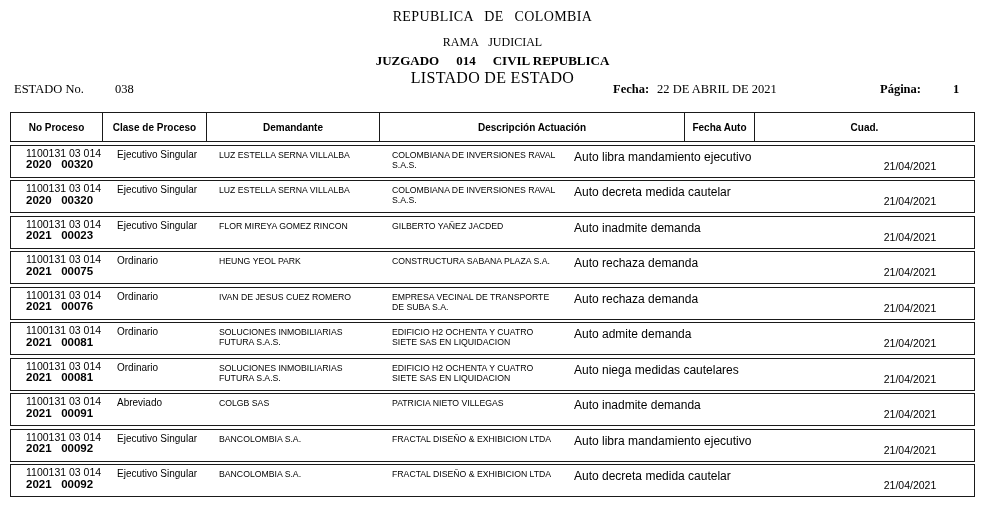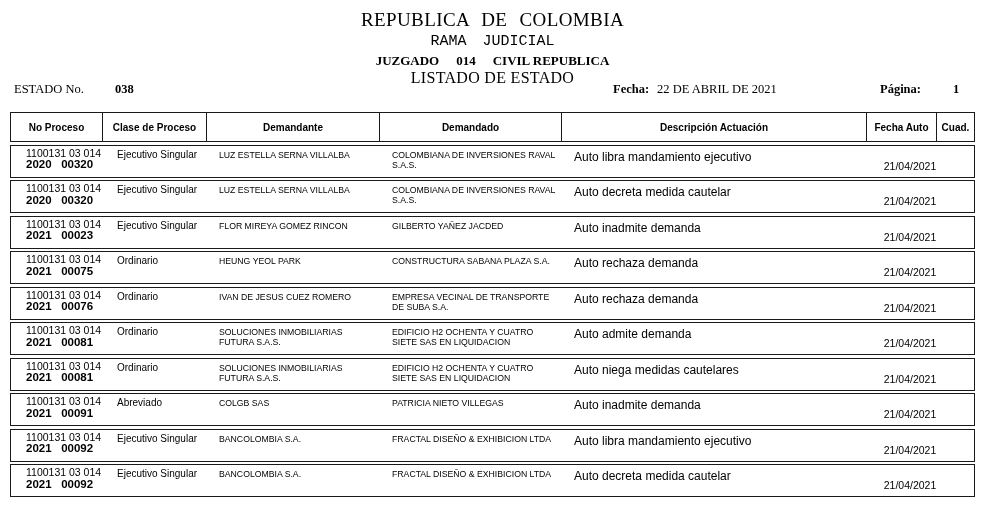--- a/index.html
+++ b/index.html
@@ -8,32 +8,32 @@
     background: #ffffff; color: #000;
     font-family: "Liberation Sans", sans-serif;
     position: relative; overflow: hidden;
   }
   
   .doc-header {
     position: absolute; top: 9px; left: 0; width: 100%;
     text-align: center;
     font-family: "Liberation Serif", serif;
   }
-  .h-line1 { font-size: 19px; word-spacing: 7px; letter-spacing: .4px; }
-  .h-line2 { font-size: 15px;   word-spacing: 7px; margin-top: 2px; font-family: Liberation Mono, monospace; }
+  .h-line1 { font-size: 14px; word-spacing: 7px; letter-spacing: .4px; }
+  .h-line2 { font-size: 12px;   word-spacing: 7px; margin-top: 10px; }
   .h-line3 { font-size: 13px; font-weight: bold; margin-top: 3px; }
   .h-line3 .mid { margin: 0 17px; }
   .h-line4 { font-size: 16px; margin-top: 0px; letter-spacing: .3px; }
 
   
   .meta { position: absolute; top: 82px; left: 0; width: 100%; height: 16px;
           font-family: "Liberation Serif", serif; font-size: 12.5px; }
   .meta span { position: absolute; white-space: nowrap; }
   .m-estado-label  { left: 14px;  }
-  .m-estado-num    { left: 115px; font-weight: bold; }
+  .m-estado-num    { left: 115px; font-weight: normal; }
   .m-fecha-label   { left: 613px; font-weight: bold; }
   .m-fecha-value   { left: 657px; }
   .m-pagina-label  { left: 880px; font-weight: bold; }
   .m-pagina-value  { left: 953px; font-weight: bold; }
 
   
   .tbl { position: absolute; left: 10px; top: 112px; width: 965px; }
   .thead {
     display: flex; box-sizing: border-box;
     border: 1.5px solid #1a1a1a; height: 30px; background: #fff;
@@ -83,21 +83,20 @@
   <span class="m-fecha-value">22 DE ABRIL DE 2021</span>
   <span class="m-pagina-label">Página:</span>
   <span class="m-pagina-value">1</span>
 </div>
 
 <div class="tbl">
   <div class="thead">
     <div class="hc hc0">No  Proceso</div>
     <div class="hc hc1">Clase de Proceso</div>
     <div class="hc hc2">Demandante</div>
-    <div class="hc hc3">Demandado</div>
     <div class="hc hc4">Descripción Actuación</div>
     <div class="hc hc5">Fecha Auto</div>
     <div class="hc hc6">Cuad.</div>
   </div>
   <div id="tbody">
       <div class="trow">
         <div class="cell c-proc"><span>1100131 03 014</span><span class="p2">2020   00320</span></div>
         <div class="cell c-clase">Ejecutivo Singular</div>
         <div class="cell c-dte">LUZ ESTELLA SERNA VILLALBA</div>
         <div class="cell c-ddo">COLOMBIANA DE INVERSIONES RAVAL

